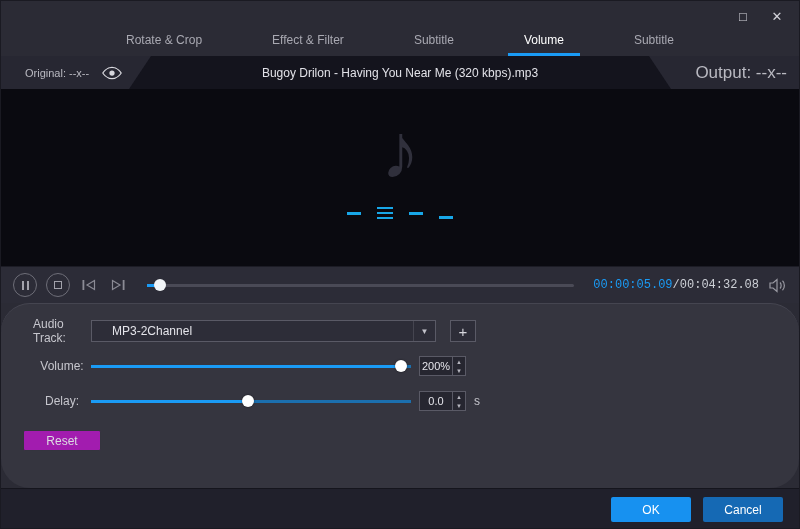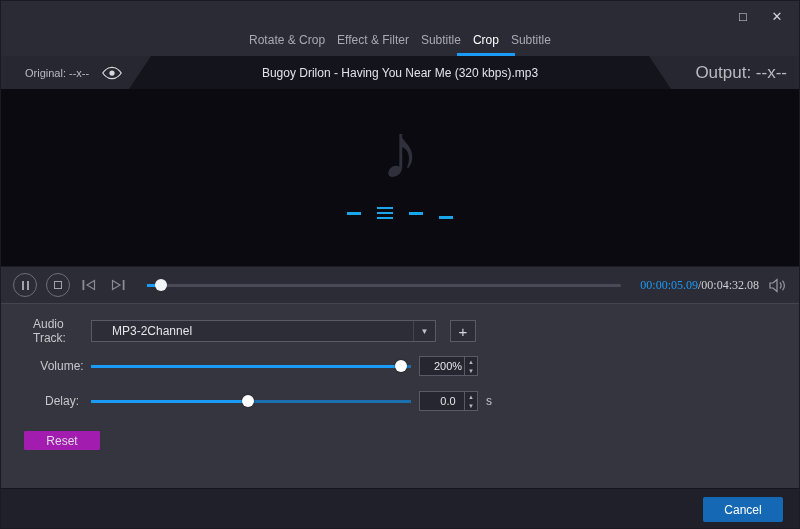--- a/index.html
+++ b/index.html
@@ -3,21 +3,21 @@
 <meta charset="utf-8">
 <style>
   *{box-sizing:border-box;margin:0;padding:0;}
   body{background:#606068;font-family:"Liberation Sans",sans-serif;}
   .app{position:relative;width:800px;height:529px;background:#2b2b35;border:1px solid #1a1a22;overflow:hidden;}
 
   
   .titlebar{height:55px;position:relative;background:#2b2b35;}
   .win-controls{position:absolute;top:4px;right:8px;display:flex;gap:6px;}
   .win-btn{width:28px;height:22px;display:flex;align-items:center;justify-content:center;color:#d2d2d9;font-size:13px;cursor:default;}
-  .tabs{position:absolute;bottom:0;left:0;right:0;height:32px;display:flex;justify-content:center;}
+  .tabs{position:absolute;bottom:0;left:0;right:0;height:32px;display:flex;justify-content:center;gap:58px;}
   .tab{display:flex;align-items:center;color:#a9a9b2;font-size:12px;position:relative;padding:0 6px;cursor:default;}
   .tab.active{color:#ffffff;}
   .tab.active::after{content:"";position:absolute;left:-10px;right:-10px;bottom:0;height:3px;background:#1a9bf5;}
 
   
   .pheader{height:33px;background:#272732;position:relative;display:flex;align-items:center;}
   .ph-left{display:flex;align-items:center;gap:12px;padding-left:24px;color:#b9b9c1;font-size:11px;z-index:2;}
   .eye{display:flex;align-items:center;}
   .ph-center{position:absolute;left:128px;right:128px;top:0;bottom:0;background:#14141d;
     clip-path:polygon(22px 0,calc(100% - 22px) 0,100% 100%,0 100%);
@@ -37,37 +37,37 @@
   .controls{height:37px;background:#2c2c37;display:flex;align-items:center;padding:0 12px;gap:9px;border-top:1px solid #1c1c25;}
   .cbtn{width:24px;height:24px;border:1px solid #6e6e78;border-radius:50%;display:flex;align-items:center;justify-content:center;background:transparent;}
   .pause-glyph{display:flex;gap:3px;}
   .pause-glyph i{display:block;width:2px;height:9px;background:#a2a2ab;}
   .stop-glyph{display:block;width:8px;height:8px;border:1px solid #a2a2ab;}
   .skip{width:20px;height:24px;display:flex;align-items:center;justify-content:center;}
   .seek{flex:1;position:relative;height:16px;margin:0 10px;}
   .seek .track{position:absolute;top:7px;left:0;right:0;height:3px;background:#4a4a56;border-radius:2px;}
   .seek .fill{position:absolute;top:7px;left:0;width:var(--pct,0%);height:3px;background:#1a9bf5;}
   .seek .thumb{position:absolute;top:2px;left:calc(var(--pct,0%) - 6px);width:12px;height:12px;border-radius:50%;background:#f2f5f8;}
-  .time{font-family:Liberation Serif, serif;font-size:12px;color:#cdd0d6;white-space:nowrap;}
+  .time{font-family:Liberation Mono, monospace;font-size:12px;color:#cdd0d6;white-space:nowrap;}
   .time .cur{color:#1a9bf5;}
 
   
-  .form{height:185px;background:#35353f;border-top:1px solid #454550;}
+  .form{height:185px;background:#35353f;border-top:1px solid #454550;border-radius:29px;}
   .frow{display:flex;align-items:center;margin-left:32px;height:22px;}
   .frow.first{margin-top:16px;}
   .frow.next{margin-top:13px;text-align:center;}
   .flabel{width:58px;color:#c6c6cd;font-size:12px;}
   .dropdown{width:345px;height:22px;background:#2d2d38;border:1px solid #5a5a66;display:flex;align-items:center;color:#e4e4ea;font-size:12px;padding-left:20px;}
   .dd-arrow{margin-left:auto;width:22px;height:100%;display:flex;align-items:center;justify-content:center;color:#c2c2ca;font-size:8px;border-left:1px solid #454550;}
   .addbtn{width:26px;height:22px;margin-left:14px;border:1px solid #5a5a66;background:#2d2d38;color:#d6d6dd;display:flex;align-items:center;justify-content:center;font-size:15px;line-height:1;}
   .fslider{width:320px;position:relative;height:16px;}
   .fslider .rest{position:absolute;top:7px;left:0;right:0;height:3px;background:#1b6fae;}
   .fslider .fill{position:absolute;top:7px;left:0;width:var(--pct,0%);height:3px;background:#1a9bf5;}
   .fslider .thumb{position:absolute;top:2px;left:calc(var(--pct,0%) - 6px);width:12px;height:12px;border-radius:50%;background:#ffffff;box-shadow:0 0 2px rgba(0,0,0,.6);}
-  .valbox{display:flex;margin-left:8px;height:20px;border:1px solid #5a5a66;background:#262630;padding-left:12px;}
+  .valbox{display:flex;margin-left:8px;height:20px;border:1px solid #5a5a66;background:#262630;}
   .val{width:32px;display:flex;align-items:center;justify-content:center;color:#e4e4ea;font-size:11px;}
   .spin{display:flex;flex-direction:column;border-left:1px solid #5a5a66;width:13px;}
   .spin div{flex:1;display:flex;align-items:center;justify-content:center;font-size:6px;color:#b6b6bf;}
   .unit{margin-left:8px;color:#c6c6cd;font-size:12px;}
   .resetbtn{margin:18px 0 0 22px;width:78px;height:21px;background:#a21caf;border:1px solid #34343e;color:#dcdce2;font-size:12px;display:flex;align-items:center;justify-content:center;border-radius:2px;}
 
   
   .footer{height:42px;background:#20202b;border-top:1px solid #15151d;display:flex;align-items:center;justify-content:flex-end;gap:12px;padding-right:16px;}
   .btn{width:80px;height:25px;border-radius:2px;display:flex;align-items:center;justify-content:center;color:#fff;font-size:12px;}
   .btn.ok{background:#1791f0;}
@@ -82,21 +82,21 @@
 
   <div class="titlebar">
     <div class="win-controls">
       <div class="win-btn">□</div>
       <div class="win-btn">✕</div>
     </div>
     <div class="tabs">
       <div class="tab">Rotate &amp; Crop</div>
       <div class="tab">Effect &amp; Filter</div>
       <div class="tab">Subtitle</div>
-      <div class="tab active">Crop</div>
+      <div class="tab active">Volume</div>
       <div class="tab">Subtitle</div>
     </div>
   </div>
 
   <div class="pheader">
     <div class="ph-left">
       <span>Original: --x--</span>
       <span class="eye">
         <svg width="22" height="14" viewBox="0 0 24 16">
           <path d="M12 1.5 C5.5 1.5 1.5 8 1.5 8 C1.5 8 5.5 14.5 12 14.5 C18.5 14.5 22.5 8 22.5 8 C22.5 8 18.5 1.5 12 1.5 Z" fill="none" stroke="#d8d8de" stroke-width="1.4"></path>
@@ -202,16 +202,17 @@
           <div>▼</div>
         </div>
       </div>
       <div class="unit">s</div>
     </div>
 
     <div class="resetbtn">Reset</div>
   </div>
 
   <div class="footer">
+    <div class="btn ok">OK</div>
     <div class="btn cancel">Cancel</div>
   </div>
 
 </div>
 
 </body></html>

